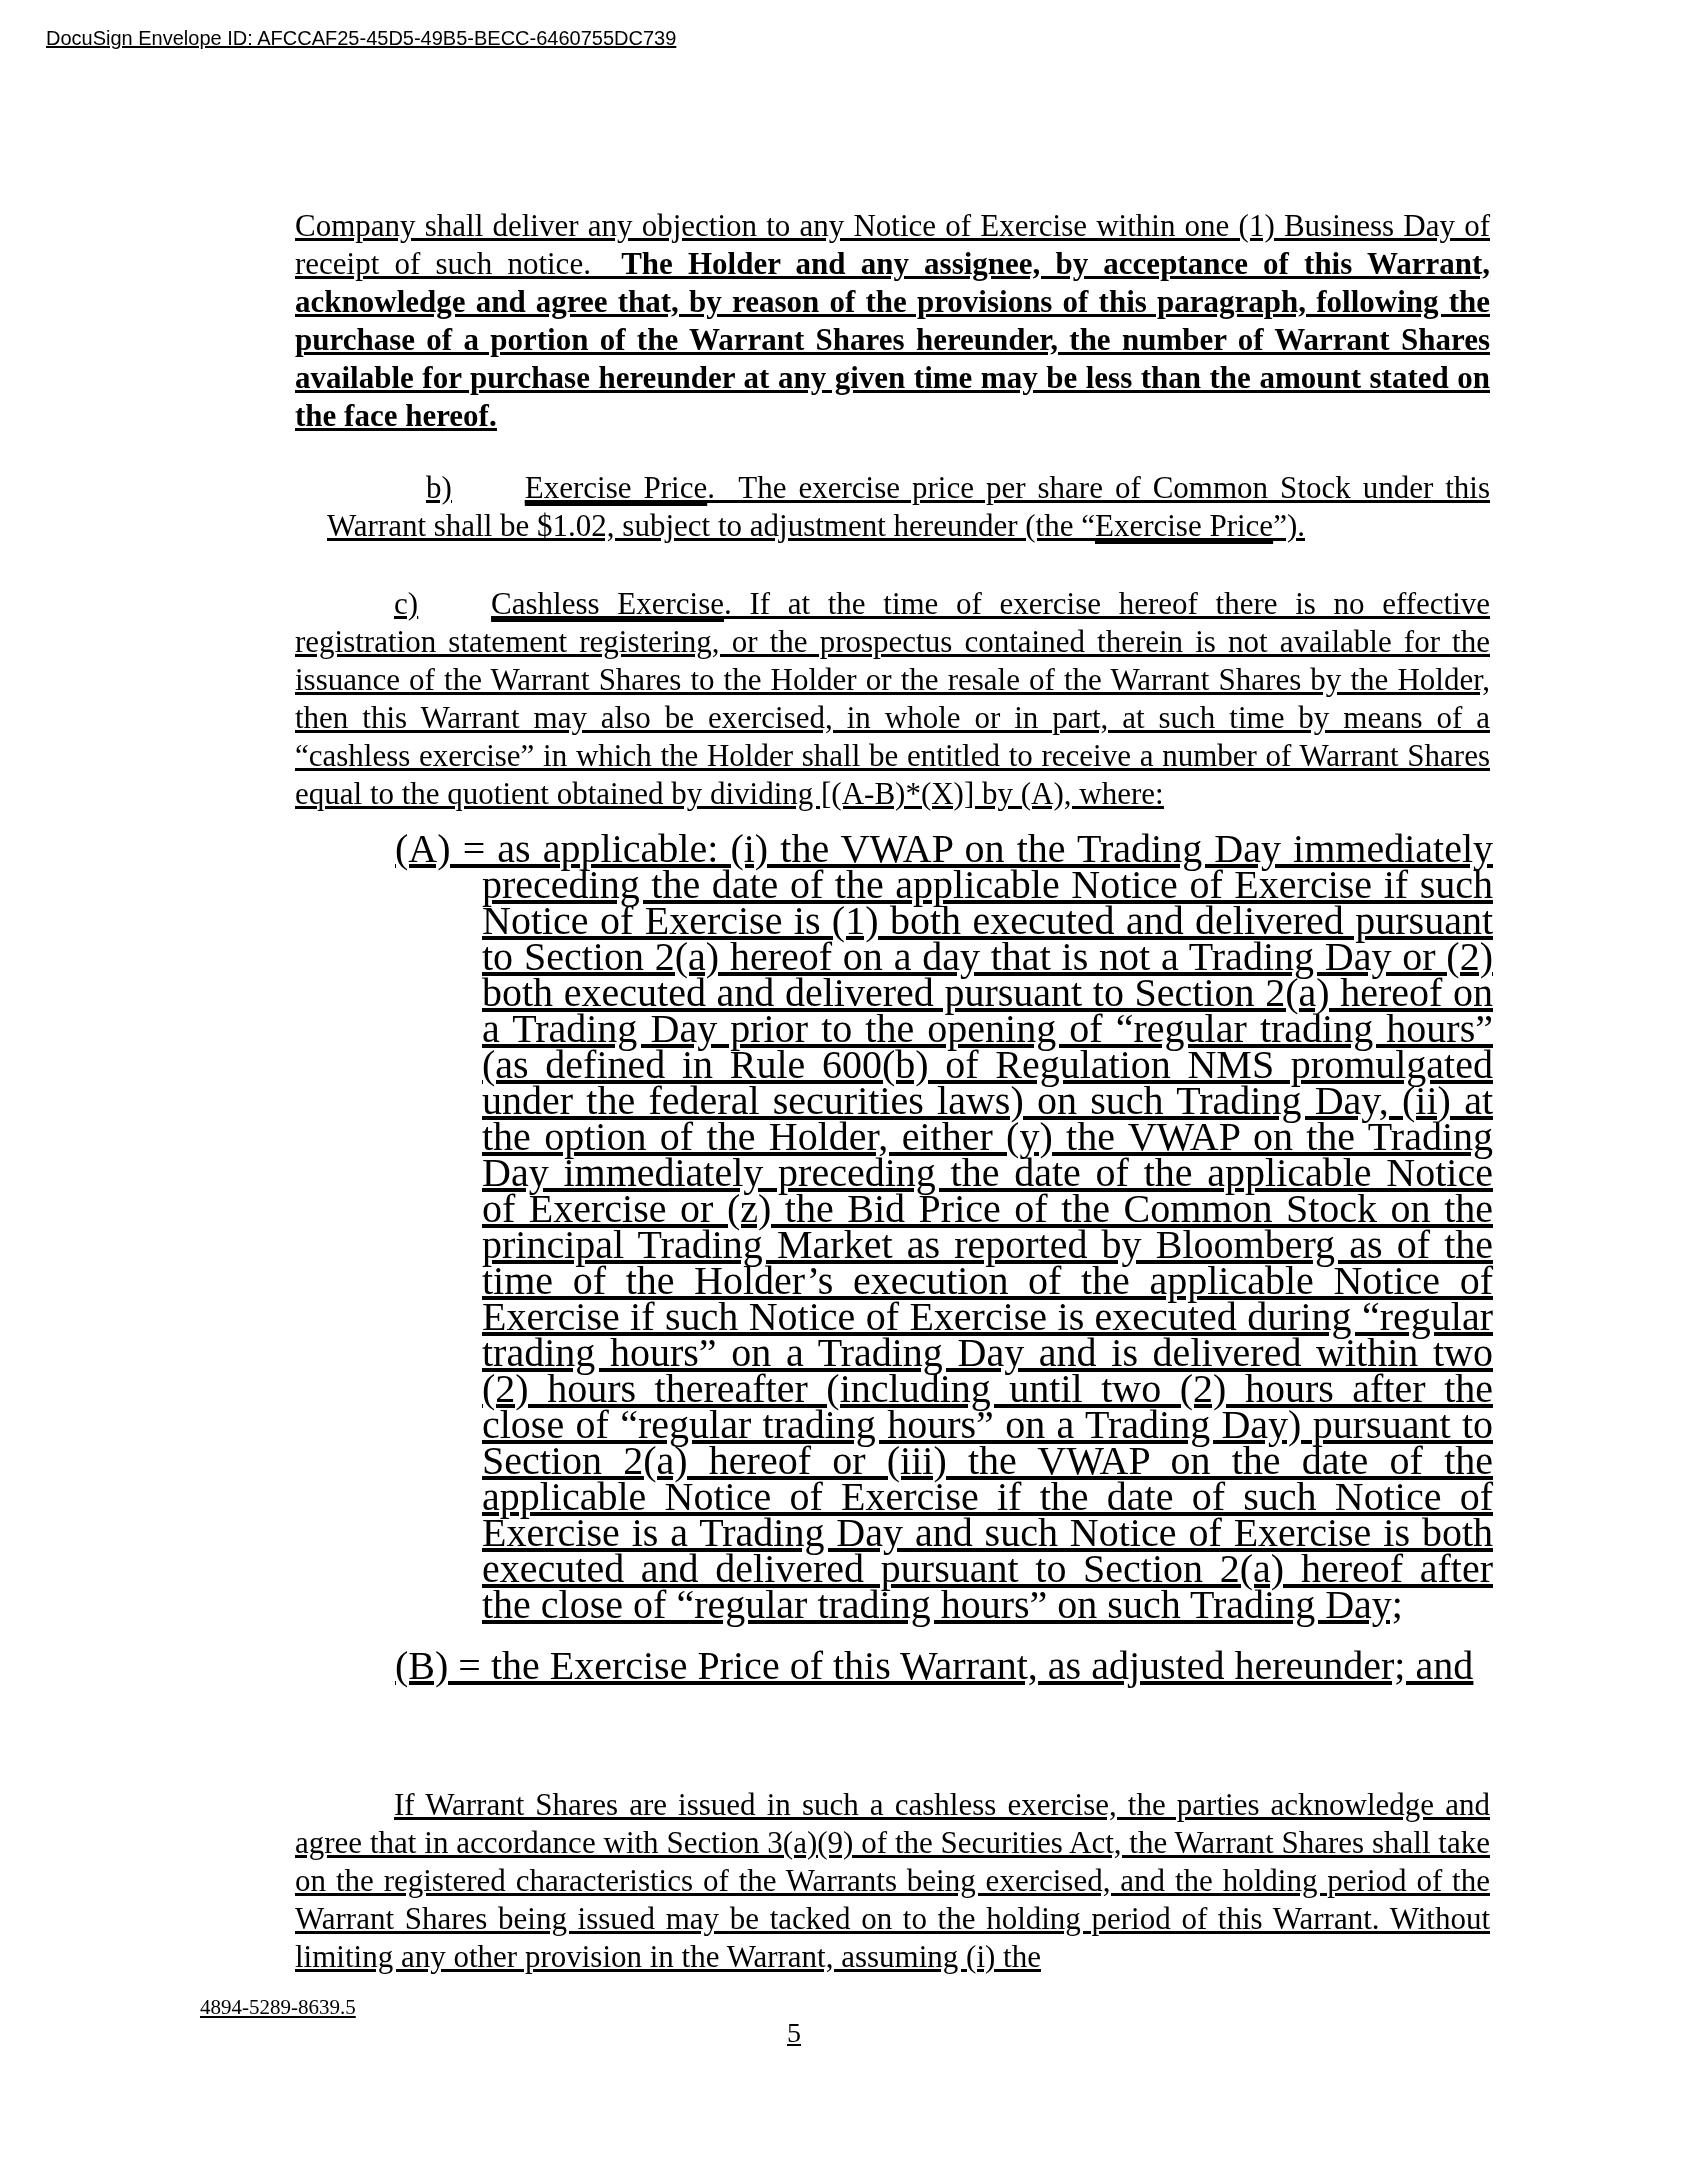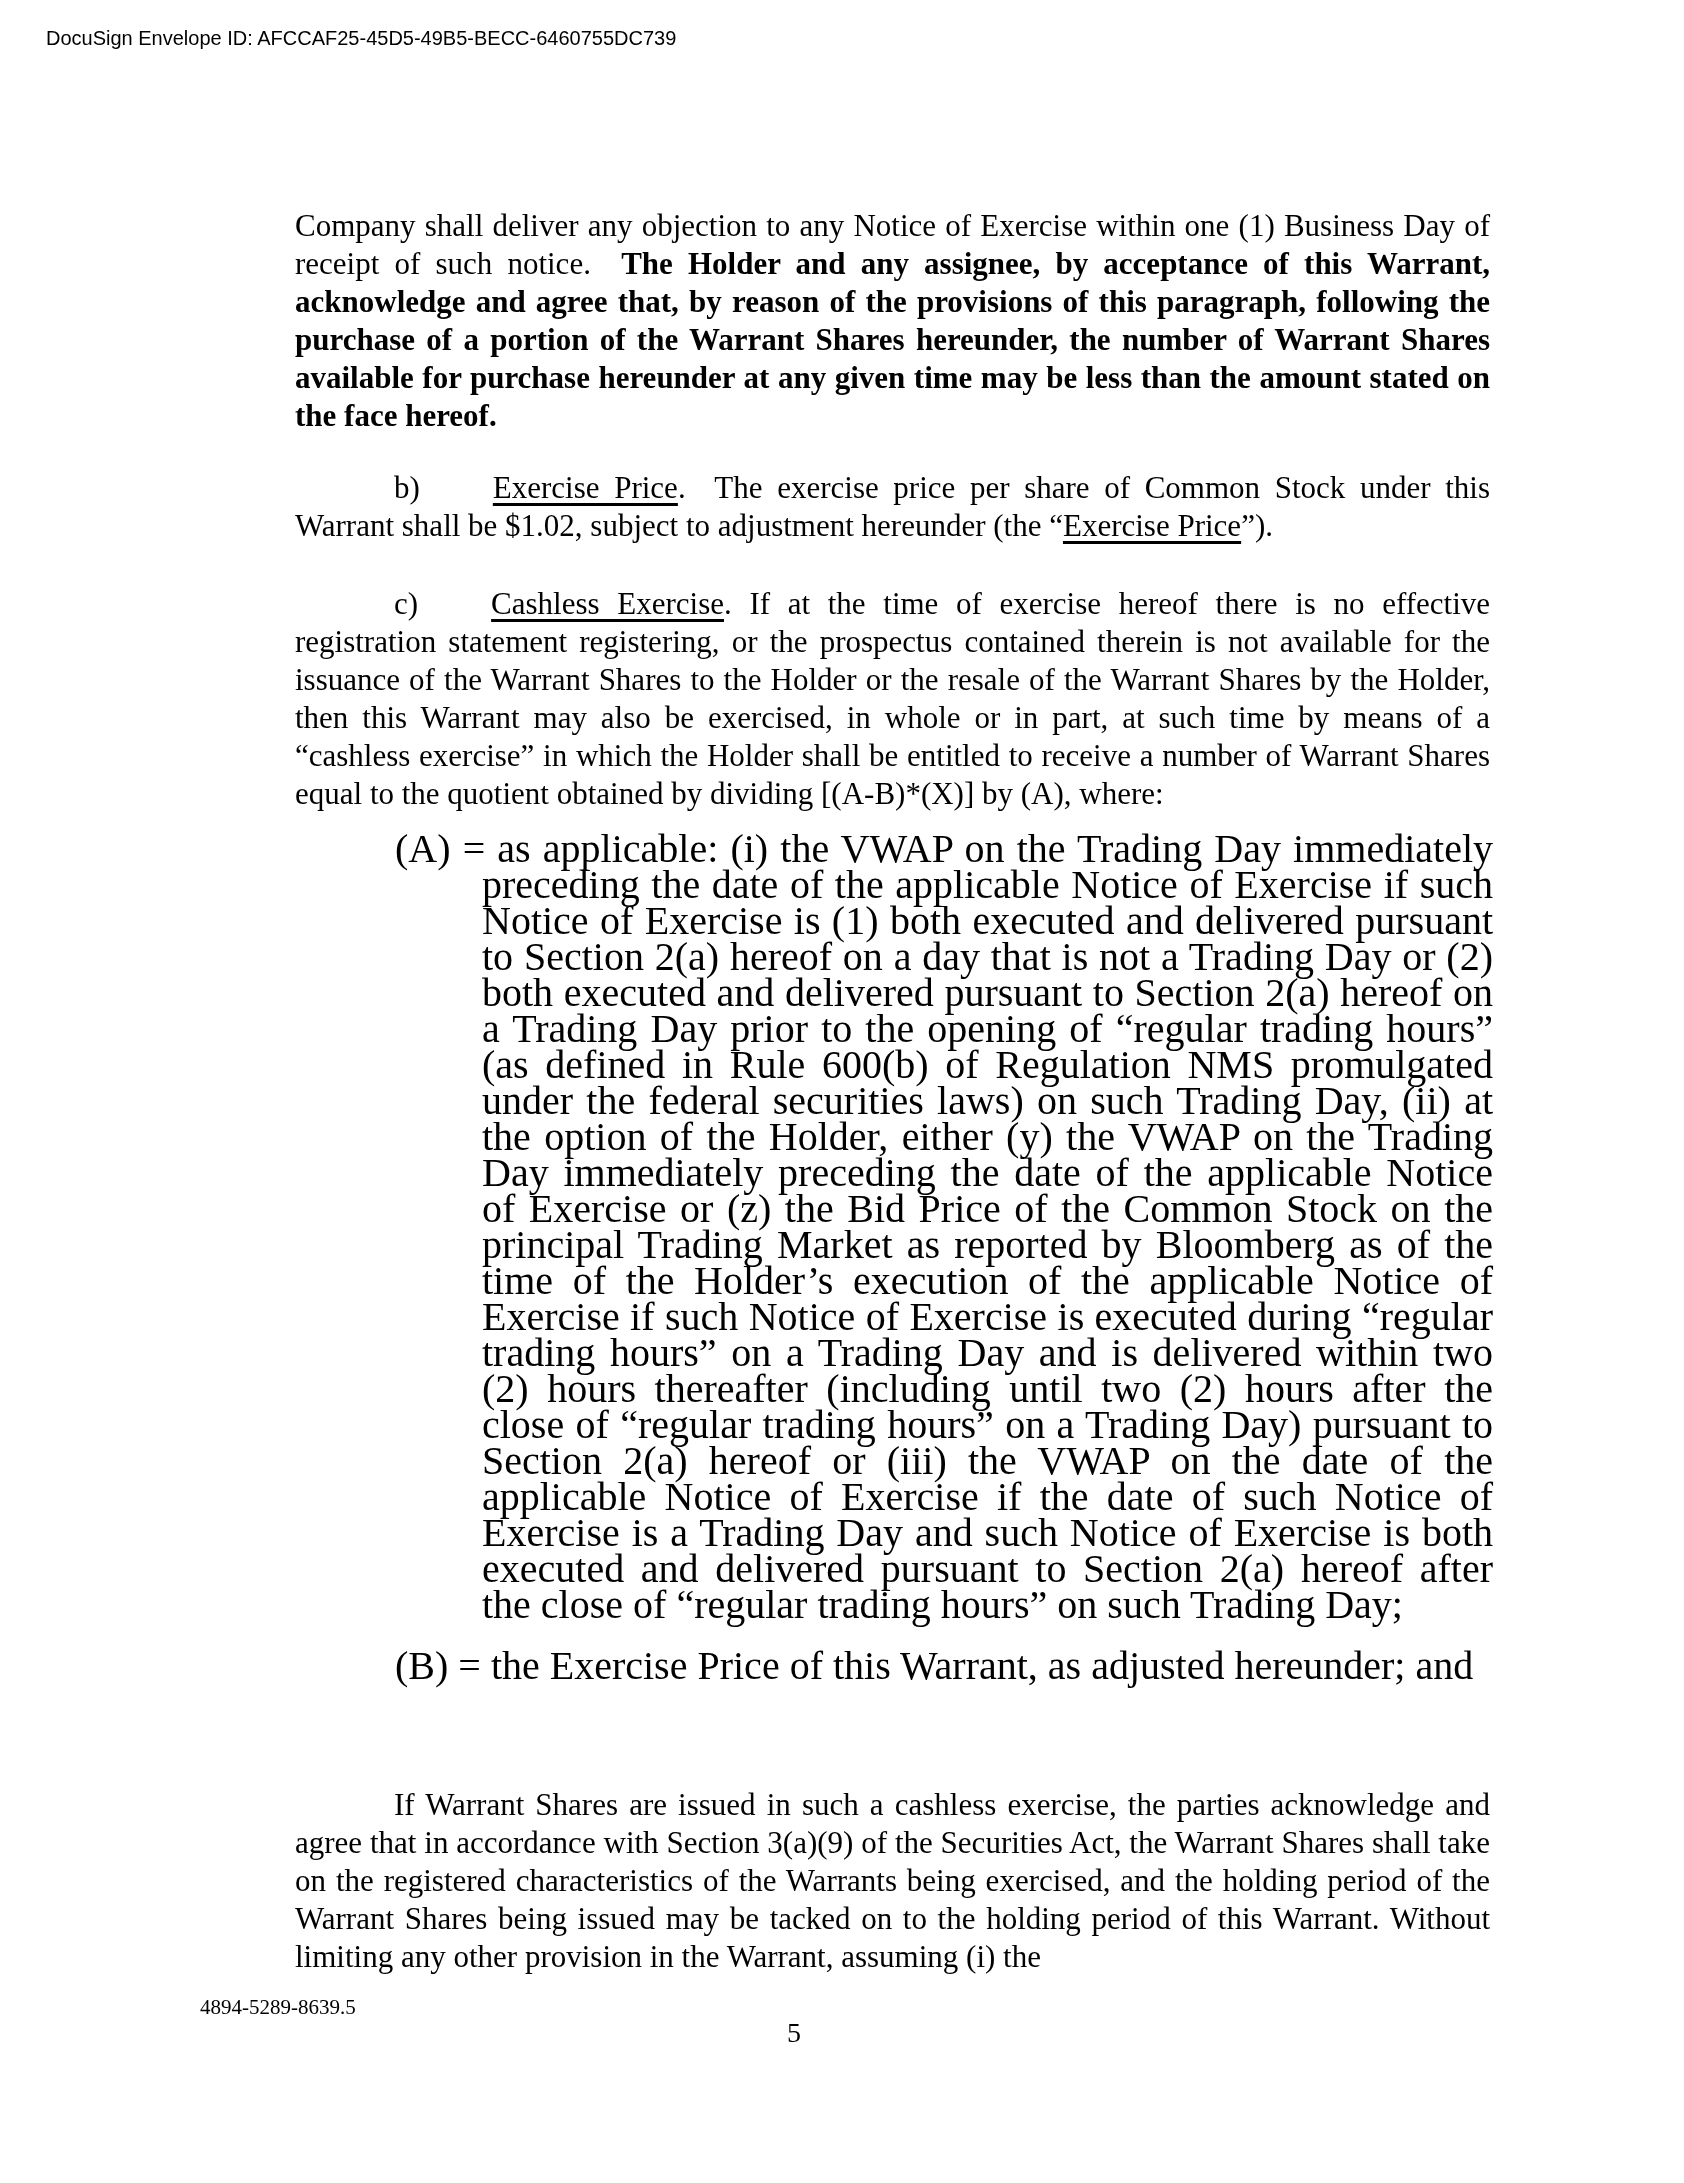--- a/index.html
+++ b/index.html
@@ -1,15 +1,15 @@
 <!DOCTYPE html>
 <html style="font-size:9.6px"><head>
 <meta charset="utf-8">
 <style>
-  * { margin: 0; padding: 0; box-sizing: border-box; }
+  * { margin: 0; padding: 0; box-sizing: border-box; text-decoration: underline; }
   html, body { background: #ffffff; }
   .page {
     position: relative;
     width: 1685px;
     height: 2183px;
     background: #ffffff;
     color: #000000;
     font-family: "Liberation Serif", serif;
     overflow: hidden;
   }
@@ -23,21 +23,21 @@
     white-space: nowrap;
   }
   .content-top    { position: absolute; left: 295px; width: 1195px; top: 207px; }
   .content-defs   { position: absolute; left: 295px; width: 1198px; top: 831px; }
   .content-close  { position: absolute; left: 295px; width: 1195px; top: 1786px; }
   .para {
     font-size: 31px;
     line-height: 38px;
     text-align: justify;
   }
-  .para-b { margin-top: 34px; }
+  .para-b { margin-top: 34px; margin-left: 32px; }
   .para-c { margin-top: 40px; }
   .indent-first { text-indent: 99px; }
   .tab-gap { display: inline-block; width: 73px; }
   .u {
     text-decoration: underline;
     text-decoration-thickness: 3px;
     text-underline-offset: 5.4px;
   }
   b { font-weight: bold; }
   .def {

